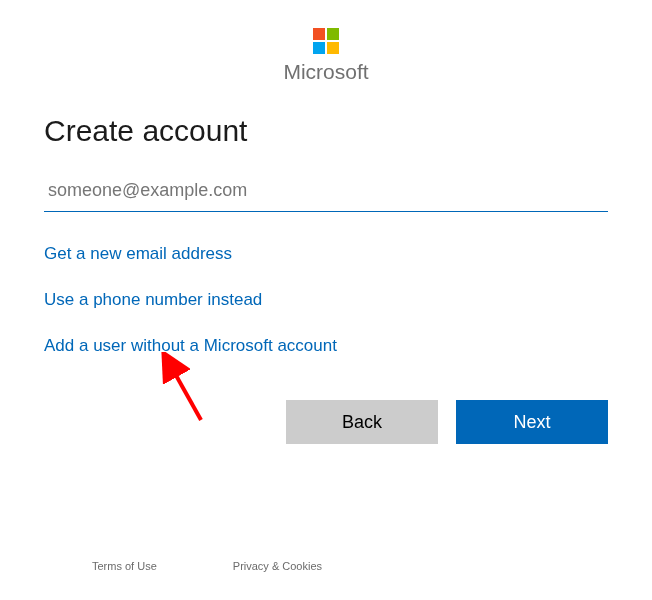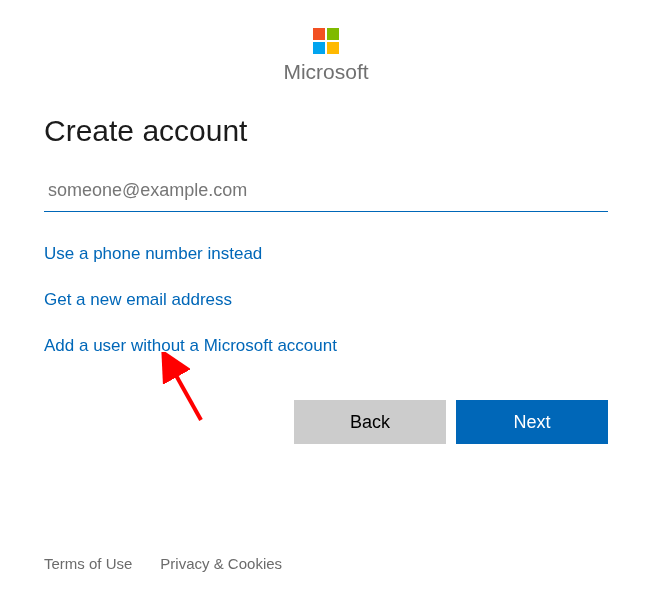--- a/index.html
+++ b/index.html
@@ -59,21 +59,21 @@
       display: block;
       color: #0067b8;
       font-size: 17px;
       text-decoration: none;
       margin-bottom: 26px;
       cursor: pointer;
     }
     .button-row {
       display: flex;
       justify-content: flex-end;
-      gap: 10px;
+      gap: 18px;
       margin-top: 44px;
     }
     .btn {
       width: 152px;
       height: 44px;
       border: none;
       font-size: 18px;
       font-family: inherit;
       cursor: pointer;
     }
@@ -87,23 +87,24 @@
     }
     .footer {
       position: absolute;
       bottom: 28px;
       left: 44px;
       display: flex;
       gap: 28px;
     }
     .footer-link {
       color: #6b6b6b;
-      font-size: 15px;
+      font-size: 11px;
       text-decoration: none;
       cursor: pointer;
+      margin-left: 48px;
     }
     .arrow-annotation {
       position: absolute;
       left: 159px;
       top: 352px;
       pointer-events: none;
     }
   </style>
 </head>
 <body>
@@ -119,22 +120,22 @@
         <rect x="14" y="14" width="12" height="12" fill="#ffb900"></rect>
       </svg>
     </span>
     <span class="ms-logo-text">Microsoft</span>
   </div>
 
   <h1 class="heading">Create account</h1>
 
   <input type="text" class="email-input" placeholder="someone@example.com" style="">
 
+  <a class="link">Get a new email address</a>
   <a class="link">Use a phone number instead</a>
-  <a class="link">Get a new email address</a>
   <a class="link">Add a user without a Microsoft account</a>
 
   <div class="button-row">
     <button class="btn btn-secondary">Back</button>
     <button class="btn btn-primary">Next</button>
   </div>
 
 </div>
 
 <div class="arrow-annotation">

